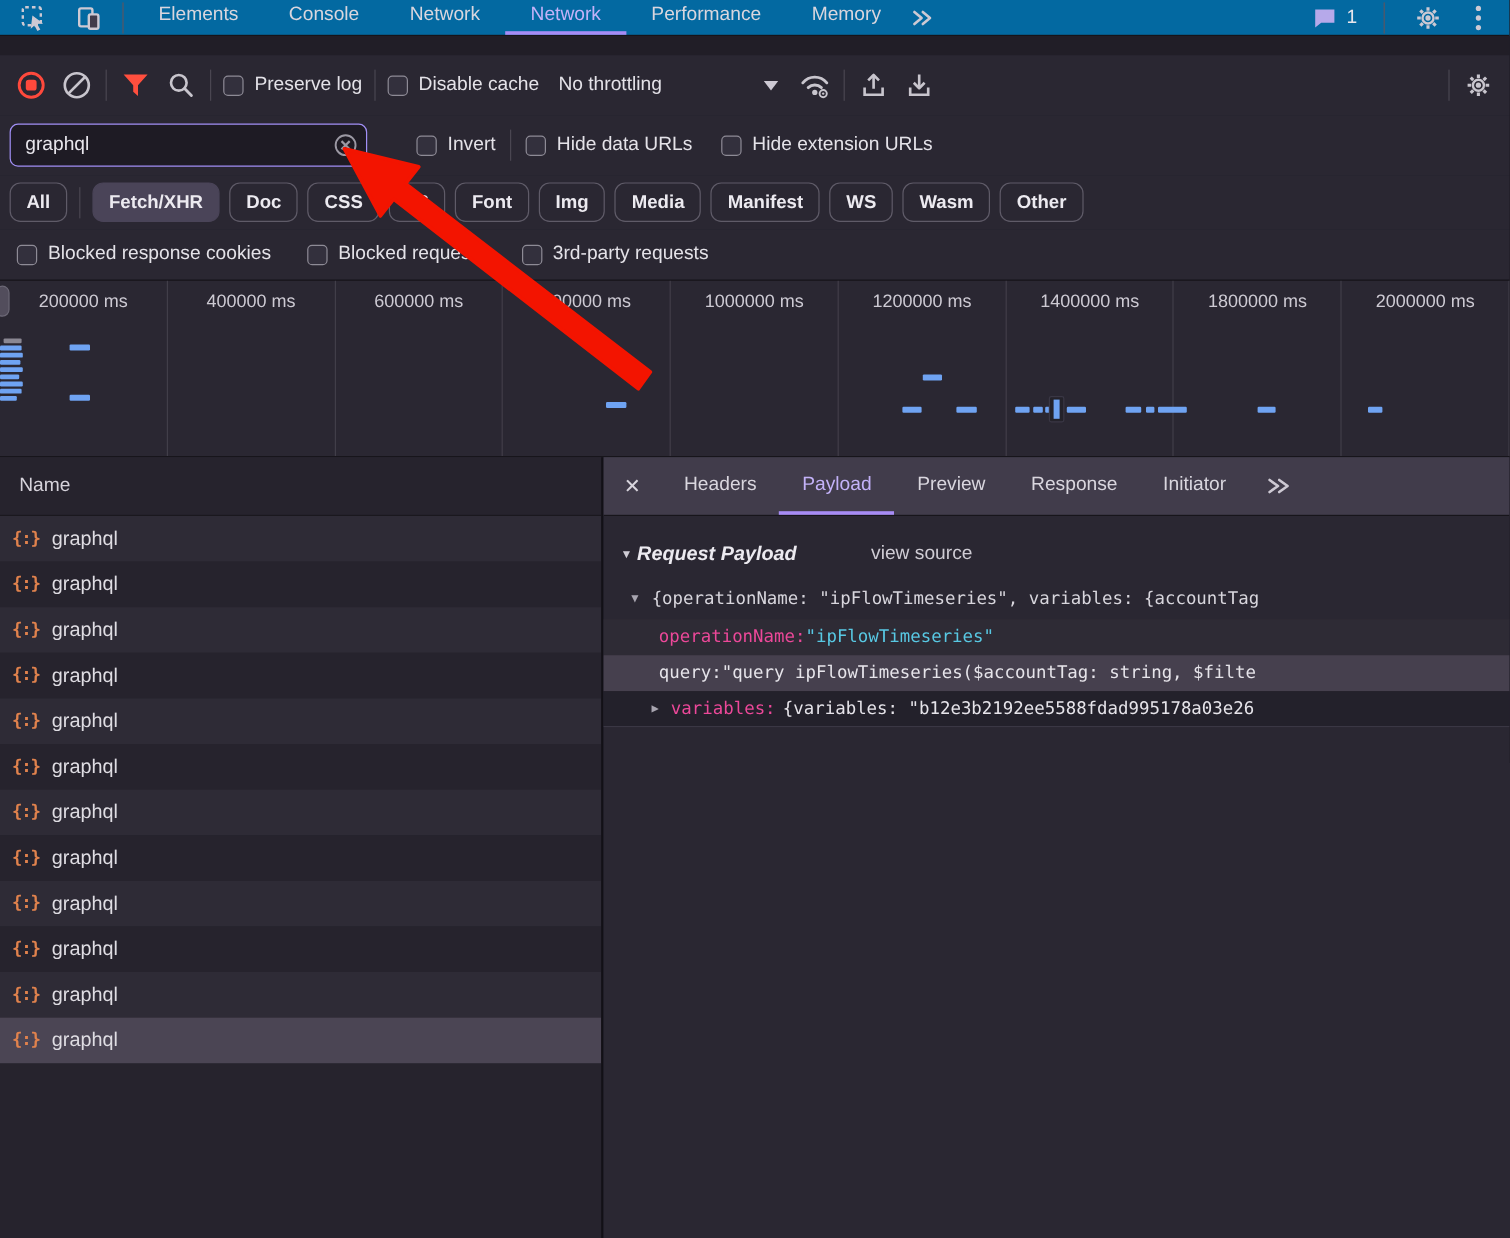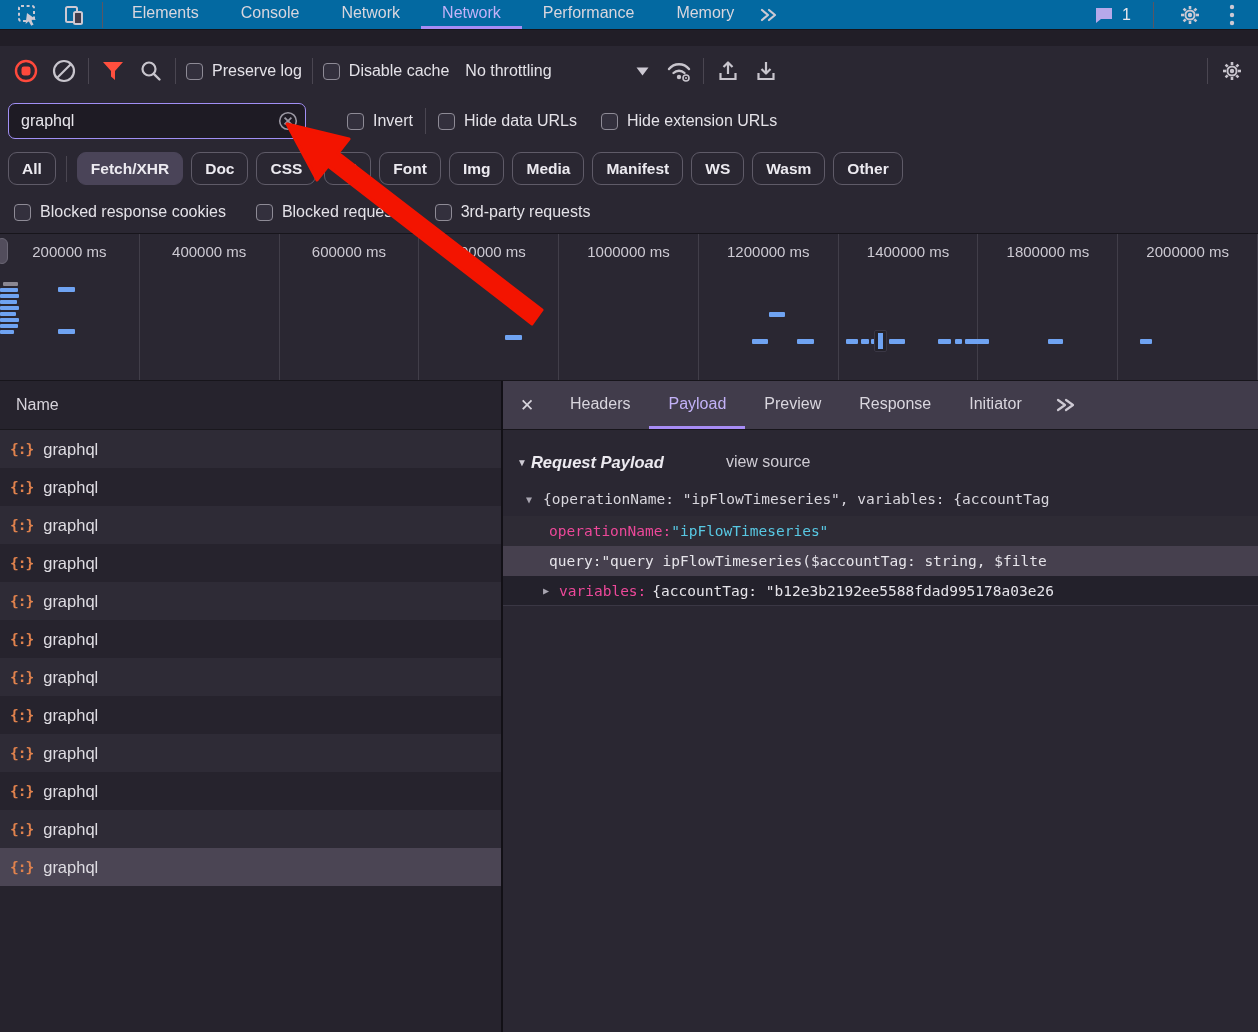--- a/index.html
+++ b/index.html
@@ -444,20 +444,20 @@
       <span class="k">operationName: </span>
       <span class="s">"ipFlowTimeseries"</span>
     </div>
     <div class="pl-line" id="pl-query">
       <span class="w">query: </span>
       <span class="w">"query ipFlowTimeseries($accountTag: string, $filte</span>
     </div>
     <div class="pl-line" id="pl-vars">
       <span class="tri">▶</span>
       <span class="k">variables: </span>
-      <span class="w">{accountTag: "b12e3b2192ee5588fdad995178a03e26</span>
+      <span class="w">{variables: "b12e3b2192ee5588fdad995178a03e26</span>
     </div>
   </div>
 </div>
 
 <svg id="arrow-overlay" viewBox="0 0 1258 1032">
   <polygon points="287,124 317,180 328,166 532,324 542,310 338,153 349,139" fill="#f31400" stroke="#f31400" stroke-width="3" stroke-linejoin="round"></polygon>
 </svg>
 
 </body></html>

